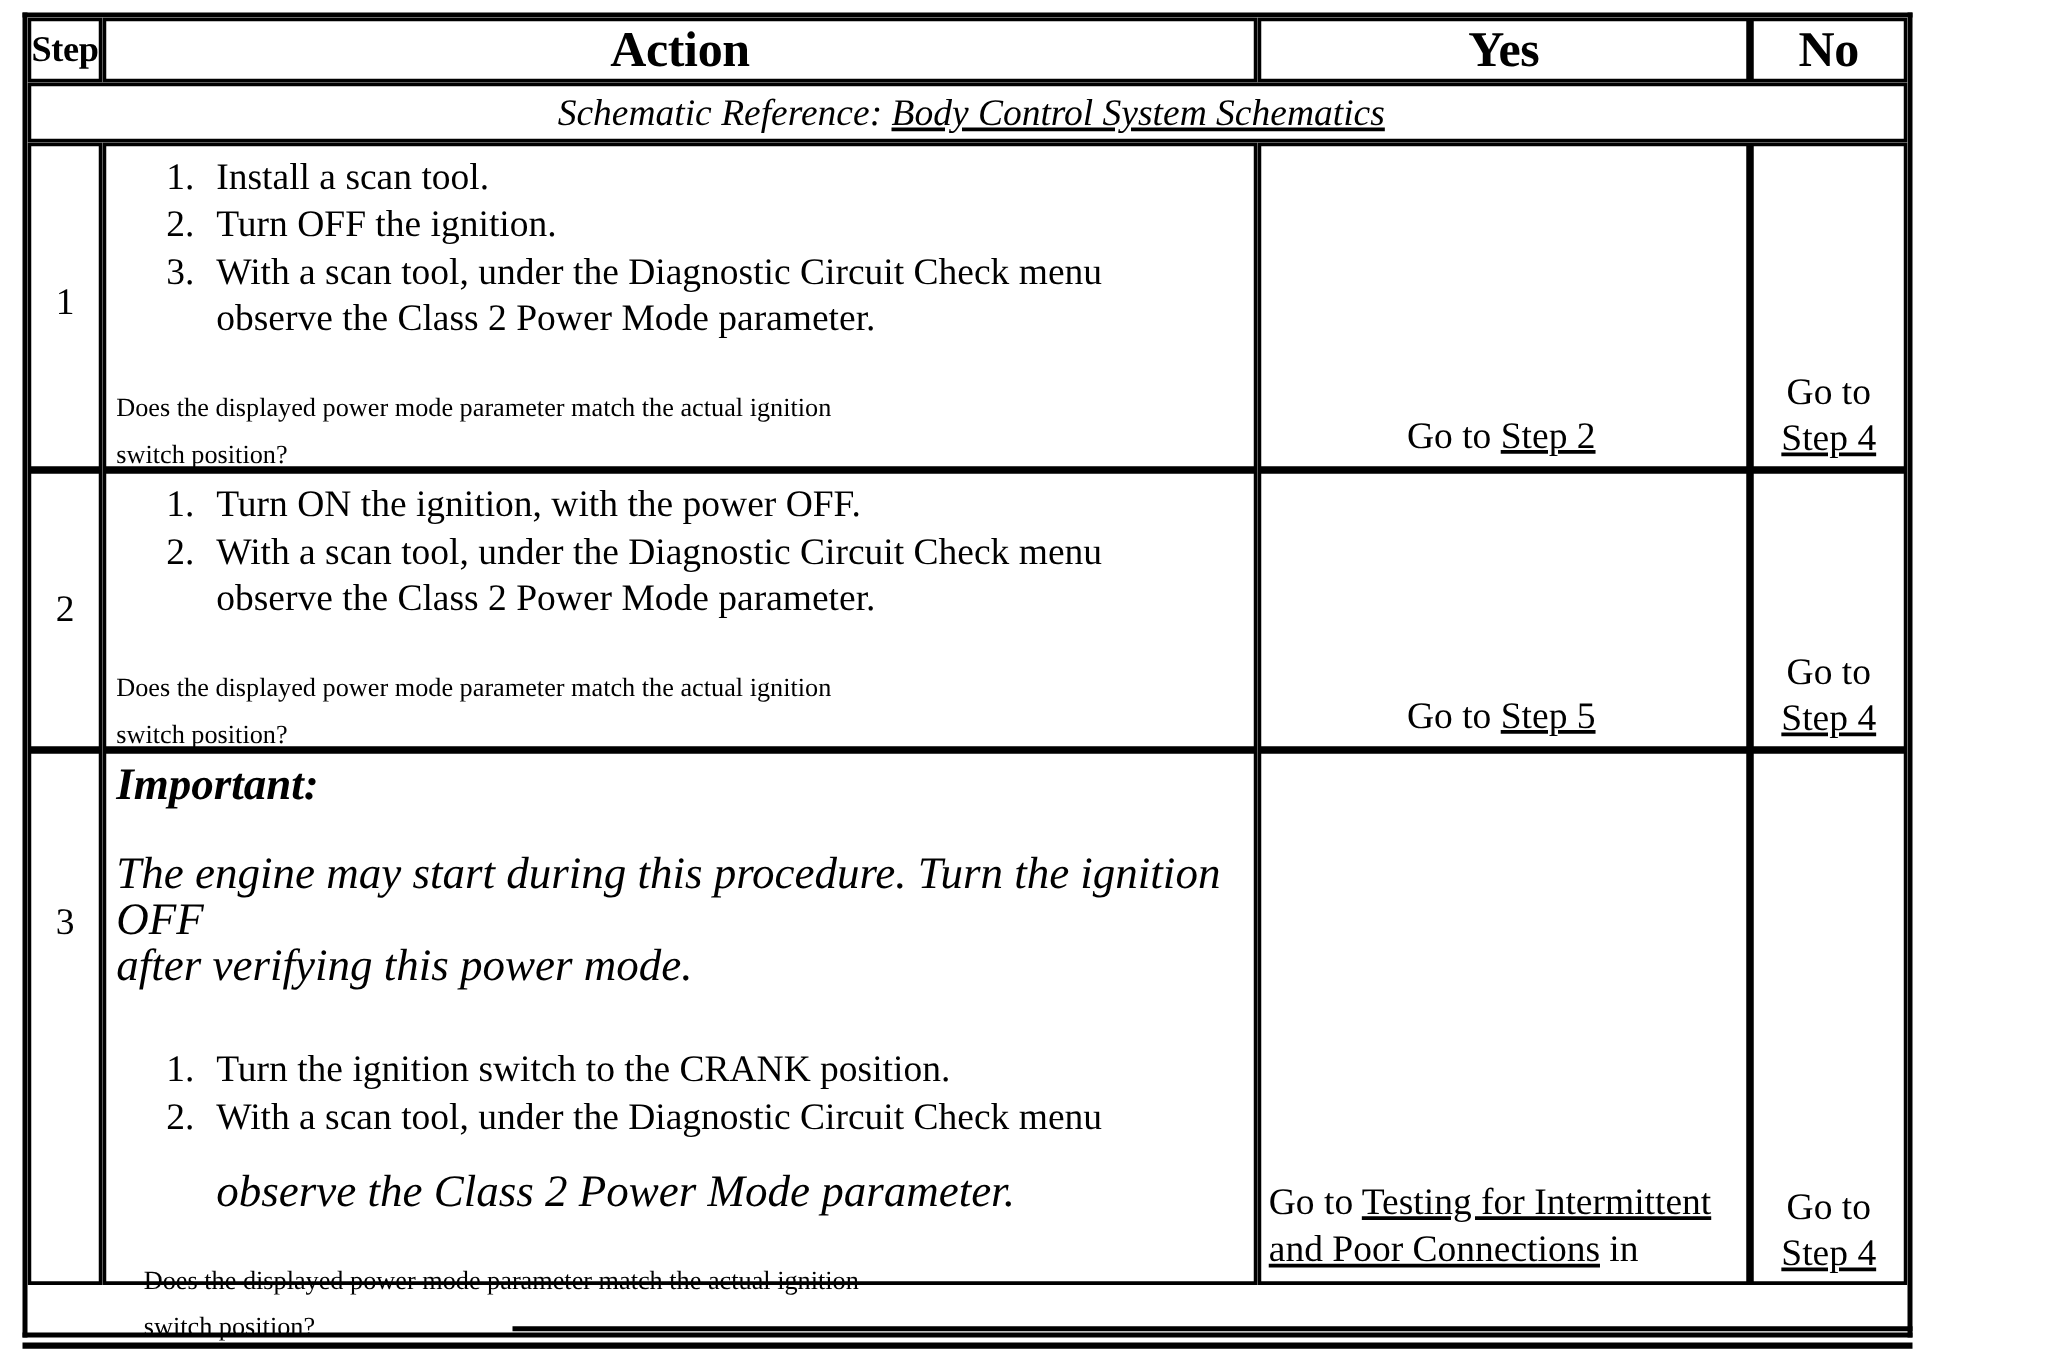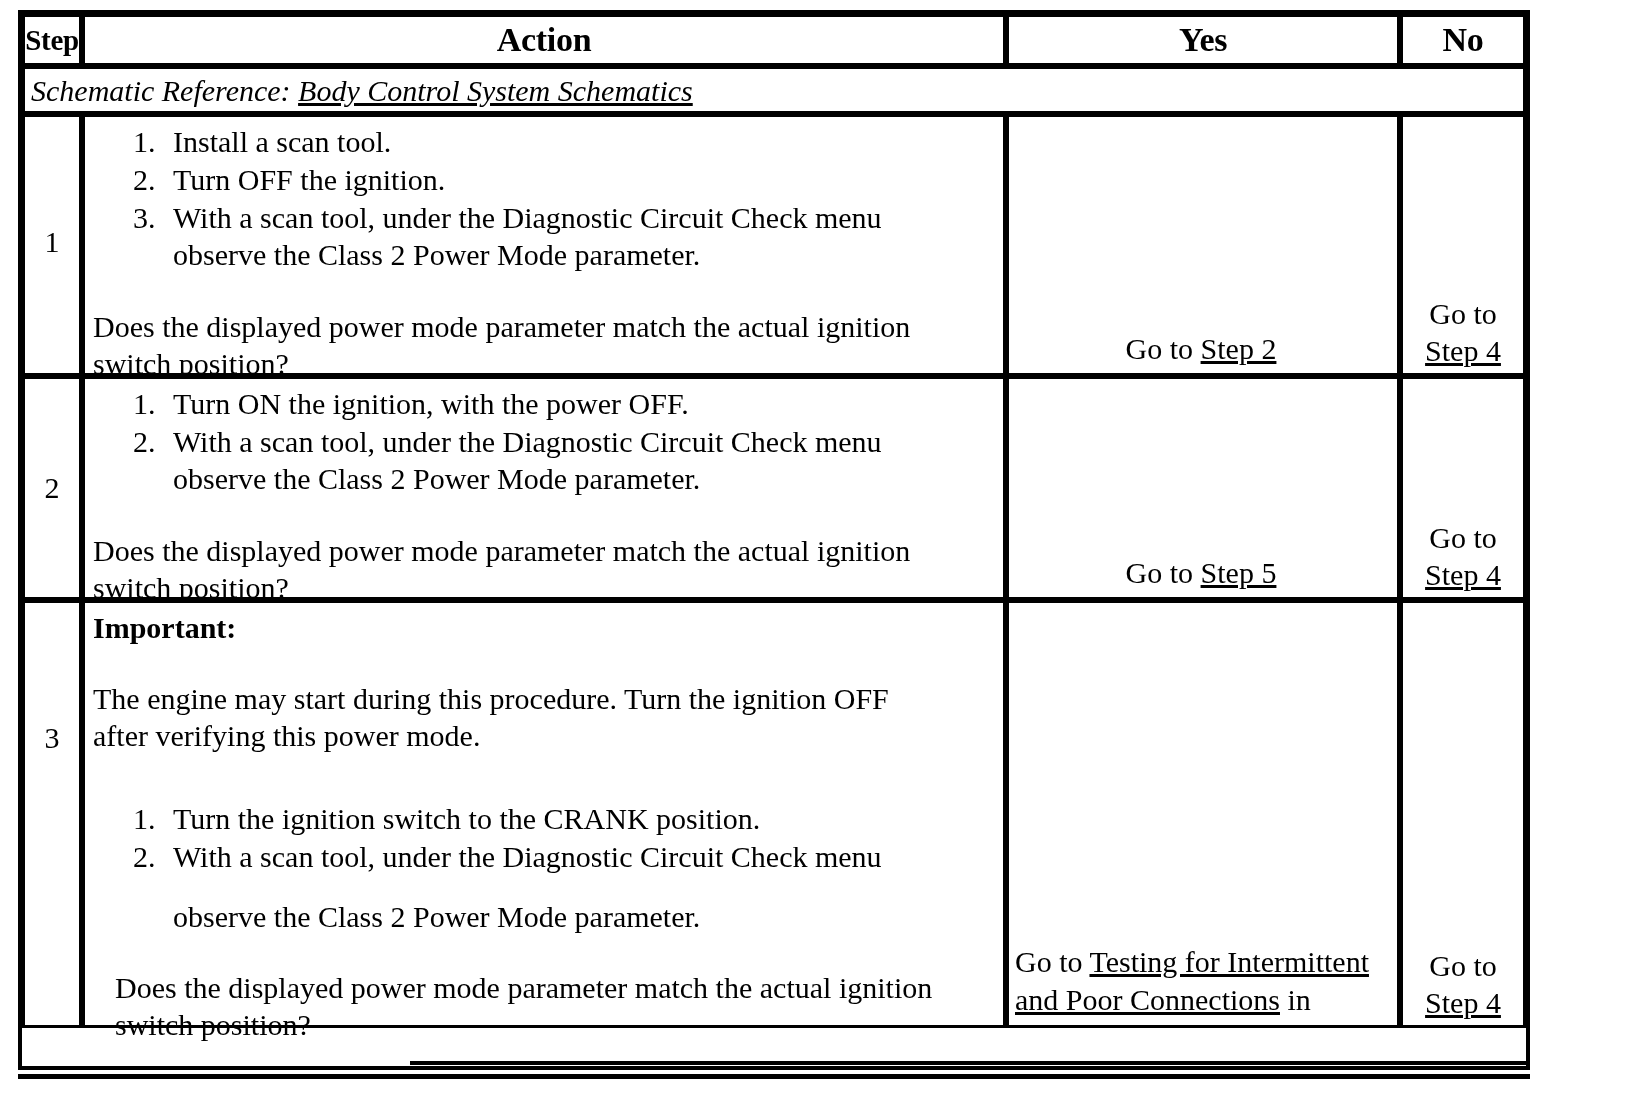--- a/index.html
+++ b/index.html
@@ -101,53 +101,55 @@
   col.c-yes { width: 394px; }
   col.c-no { width: 126px; }
 
   
   .hdr td { height: 52px; }
   .hdr .cellbox {
     height: 52px;
   }
   .hdr-txt {
     font-weight: bold;
-    font-size: 34px;
+    font-size: 40px;
     line-height: 46px;
     text-align: center;
     letter-spacing: -0.3px;
   }
   .hdr-step .hdr-txt { font-size: 29px; }
 
   
   .schem td { height: 48px; }
   .schem .cellbox { height: 48px; }
   .schem-txt {
     font-style: italic;
     font-size: 30px;
     line-height: 44px;
     padding-left: 6px;
     white-space: nowrap;
+    text-align: center;
   }
   .schem-link {
     text-decoration: underline;
     font-style: italic;
   }
 
   
   .step-num {
     font-size: 30px;
     text-align: center;
     width: 100%;
     display: block;
   }
 
   .body-txt {
-    font-size: 30px;
+    font-size: 36px;
     line-height: 37px;
+    font-style: italic;
   }
 
   ol.steps {
     margin: 0;
     padding: 0;
     list-style: none;
   }
   ol.steps li {
     position: relative;
     padding-left: 80px;
@@ -158,21 +160,21 @@
   ol.steps li .marker {
     position: absolute;
     left: 40px;
     top: 0;
   }
   ol.steps li .cont {
     display: block;
   }
 
   .question {
-    font-size: 30px;
+    font-size: 21px;
     line-height: 37px;
   }
 
   .gap-sm { height: 22px; }
   .gap-md { height: 34px; }
   .gap-lg { height: 46px; }
 
   
   .ans {
     font-size: 30px;

